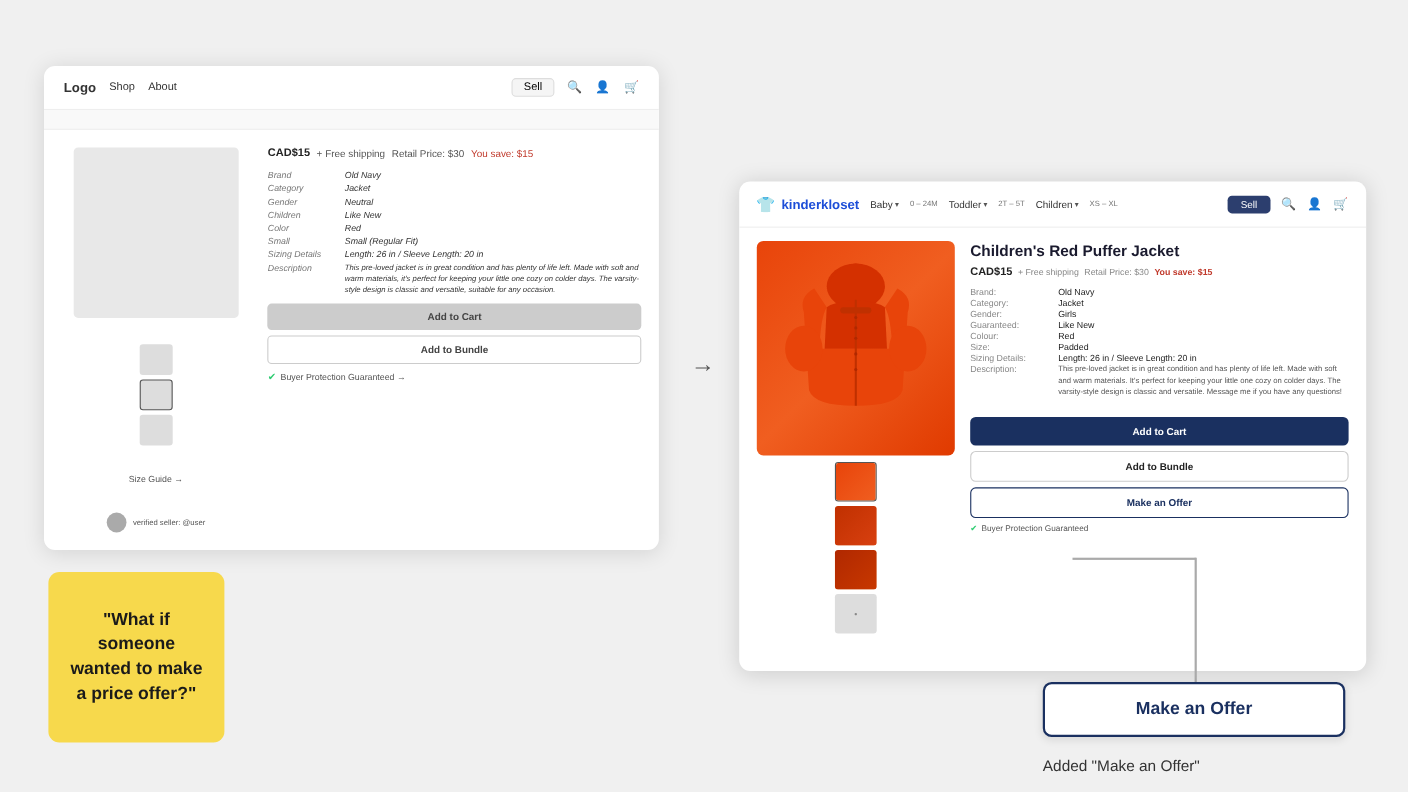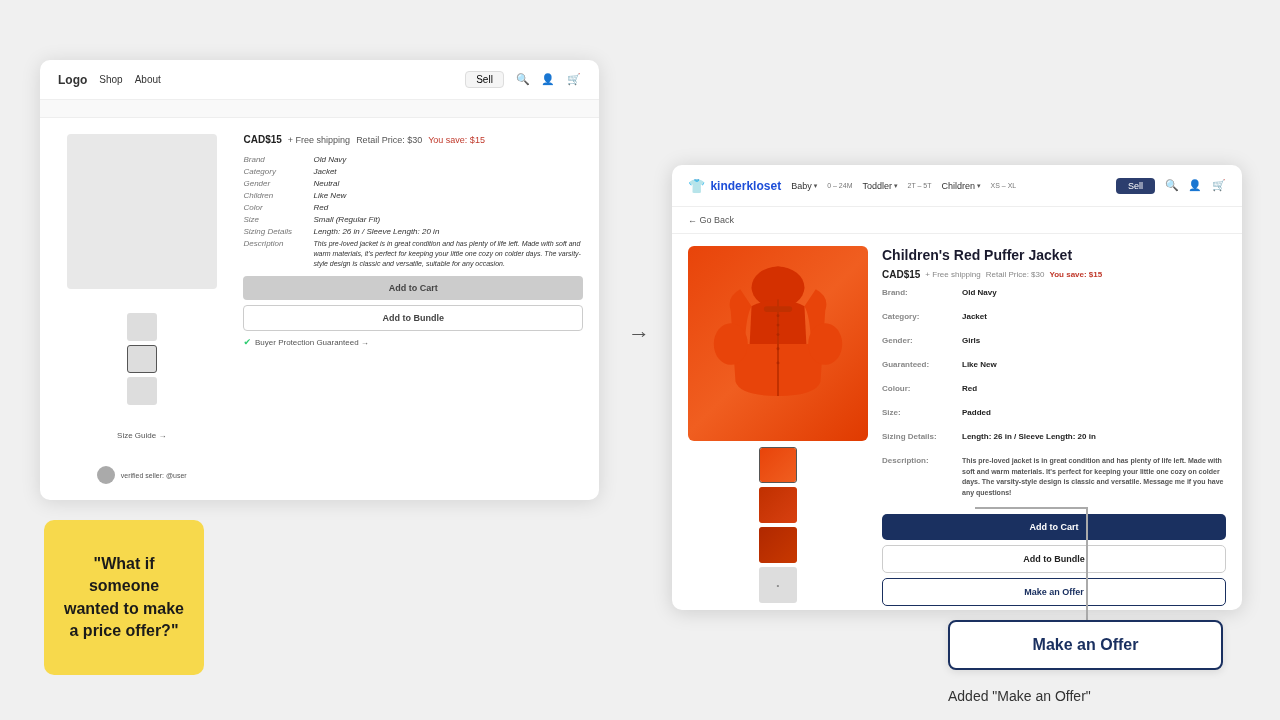--- a/index.html
+++ b/index.html
@@ -402,24 +402,23 @@
       color: #888;
     }
     .right-save {
       font-size: 8px;
       color: #c0392b;
       font-weight: 600;
     }
     .right-spec-table {
       display: grid;
       grid-template-columns: 80px 1fr;
-      row-gap: 15px;
+      row-gap: 1px;
       font-size: 8px;
       margin-bottom: 8px;
-      font-weight: bold;
     }
     .right-spec-label { color: #888; }
     .right-spec-value { color: #222; }
     .right-description {
       font-size: 7px;
       color: #555;
       line-height: 1.5;
       margin-bottom: 8px;
     }
     .right-add-cart-btn {
@@ -591,21 +590,21 @@
         <span class="spec-label">Brand</span>
         <span class="spec-value">Old Navy</span>
         <span class="spec-label">Category</span>
         <span class="spec-value">Jacket</span>
         <span class="spec-label">Gender</span>
         <span class="spec-value">Neutral</span>
         <span class="spec-label">Children</span>
         <span class="spec-value">Like New</span>
         <span class="spec-label">Color</span>
         <span class="spec-value">Red</span>
-        <span class="spec-label">Size</span>
+        <span class="spec-label">Small</span>
         <span class="spec-value">Small (Regular Fit)</span>
         <span class="spec-label">Sizing Details</span>
         <span class="spec-value">Length: 26 in / Sleeve Length: 20 in</span>
         <span class="spec-label">Description</span>
         <span class="spec-value" style="font-size:7px;line-height:1.4;">This pre-loved jacket is in great condition and has plenty of life left. Made with soft and warm materials, it's perfect for keeping your little one cozy on colder days. The varsity-style design is classic and versatile, suitable for any occasion.</span>
       </div>
       <button class="add-to-cart-btn">Add to Cart</button>
       <button class="add-to-bundle-btn">Add to Bundle</button>
       <div class="buyer-protect">
         <span class="shield-icon-small">✔</span>
@@ -645,21 +644,20 @@
       <span class="chevron">▾</span>
     </div>
     <div class="nav-sub">XS – XL</div>
     <div class="right-spacer"></div>
     <button class="right-sell-btn">Sell</button>
     <span class="right-nav-icon">🔍</span>
     <span class="right-nav-icon">👤</span>
     <span class="right-nav-icon">🛒</span>
   </div>
 
-  <div class="back-link">← Go Back</div>
 
   <div class="right-product-area">
 
     <div class="right-img-col">
       <div class="right-main-img">
 
         <svg class="jacket-svg" viewBox="0 0 140 180" xmlns="http://www.w3.org/2000/svg">
           <ellipse cx="70" cy="30" rx="28" ry="22" fill="#d43000"></ellipse>
           <path d="M20,55 Q15,40 30,32 L42,50 Q36,60 35,90 L105,90 Q104,60 98,50 L110,32 Q125,40 120,55 L115,130 Q110,145 70,145 Q30,145 25,130 Z" fill="#e8440a"></path>
           <path d="M42,50 Q50,45 70,43 Q90,45 98,50 L100,90 L40,90 Z" fill="#d43000"></path>

